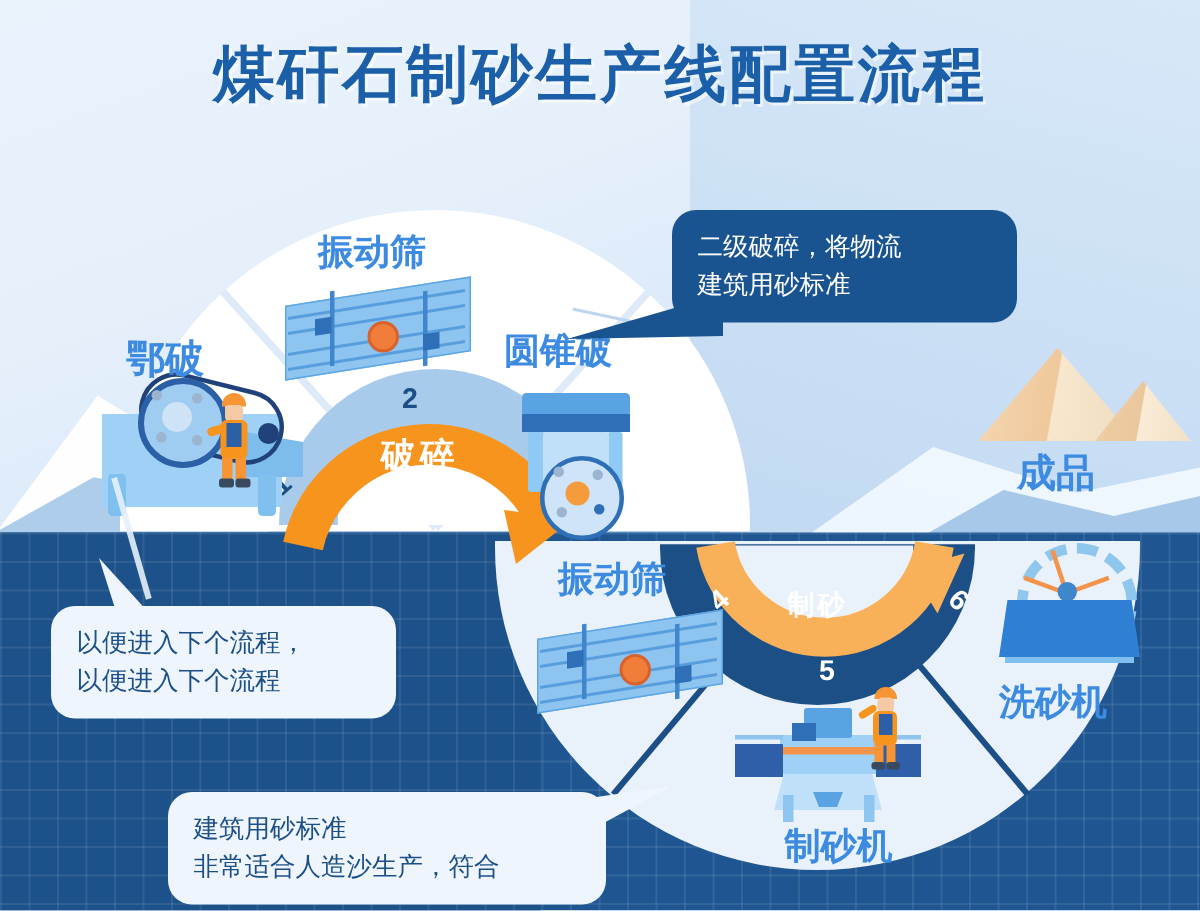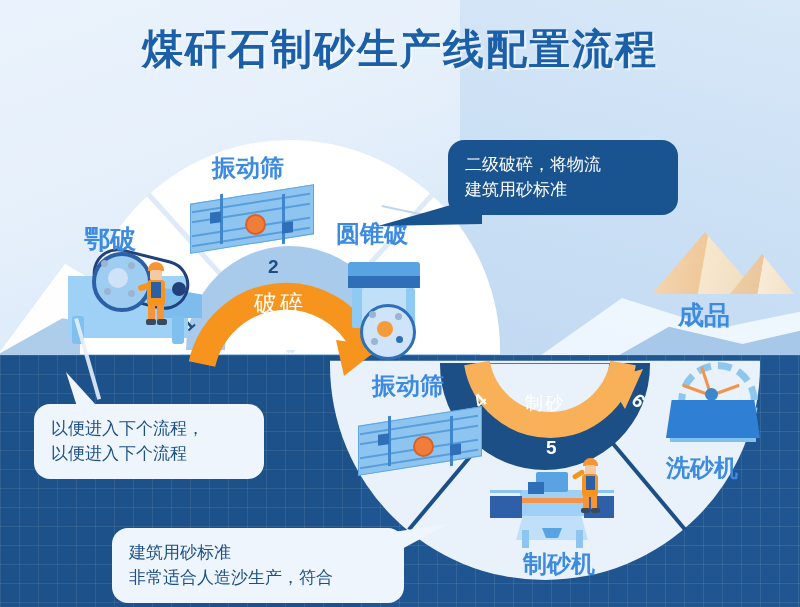--- a/index.html
+++ b/index.html
@@ -110,21 +110,21 @@
     border-radius:50%;
     background:#e9f2fb;
     clip-path:polygon(0% 49%,100% 49%,100% 100%,0% 100%);
   }
   .spoke{position:absolute;background:#1c4f86;transform-origin:50% 0%;}
   .spoke-light{position:absolute;background:#dfeaf8;transform-origin:50% 100%;}
 
   
   .arc-wrap{position:absolute;}
   .label-arc{
-    position:absolute;color:#ffffff;font-weight:normal;white-space:nowrap;
+    position:absolute;color:#ffffff;font-weight:bold;white-space:nowrap;
   }
   .arc-top-label{left:205px;top:288px;width:150px;text-align:center;font-size:23px;letter-spacing:3px;}
   .arc-bot-label{left:485px;top:391px;width:120px;text-align:center;font-size:18px;letter-spacing:2px;}
 
   
   .num{position:absolute;font-size:19px;font-weight:bold;white-space:nowrap;}
   .num-dark{color:#1c4f86;}
   .num-light{color:#ffffff;}
 
   

